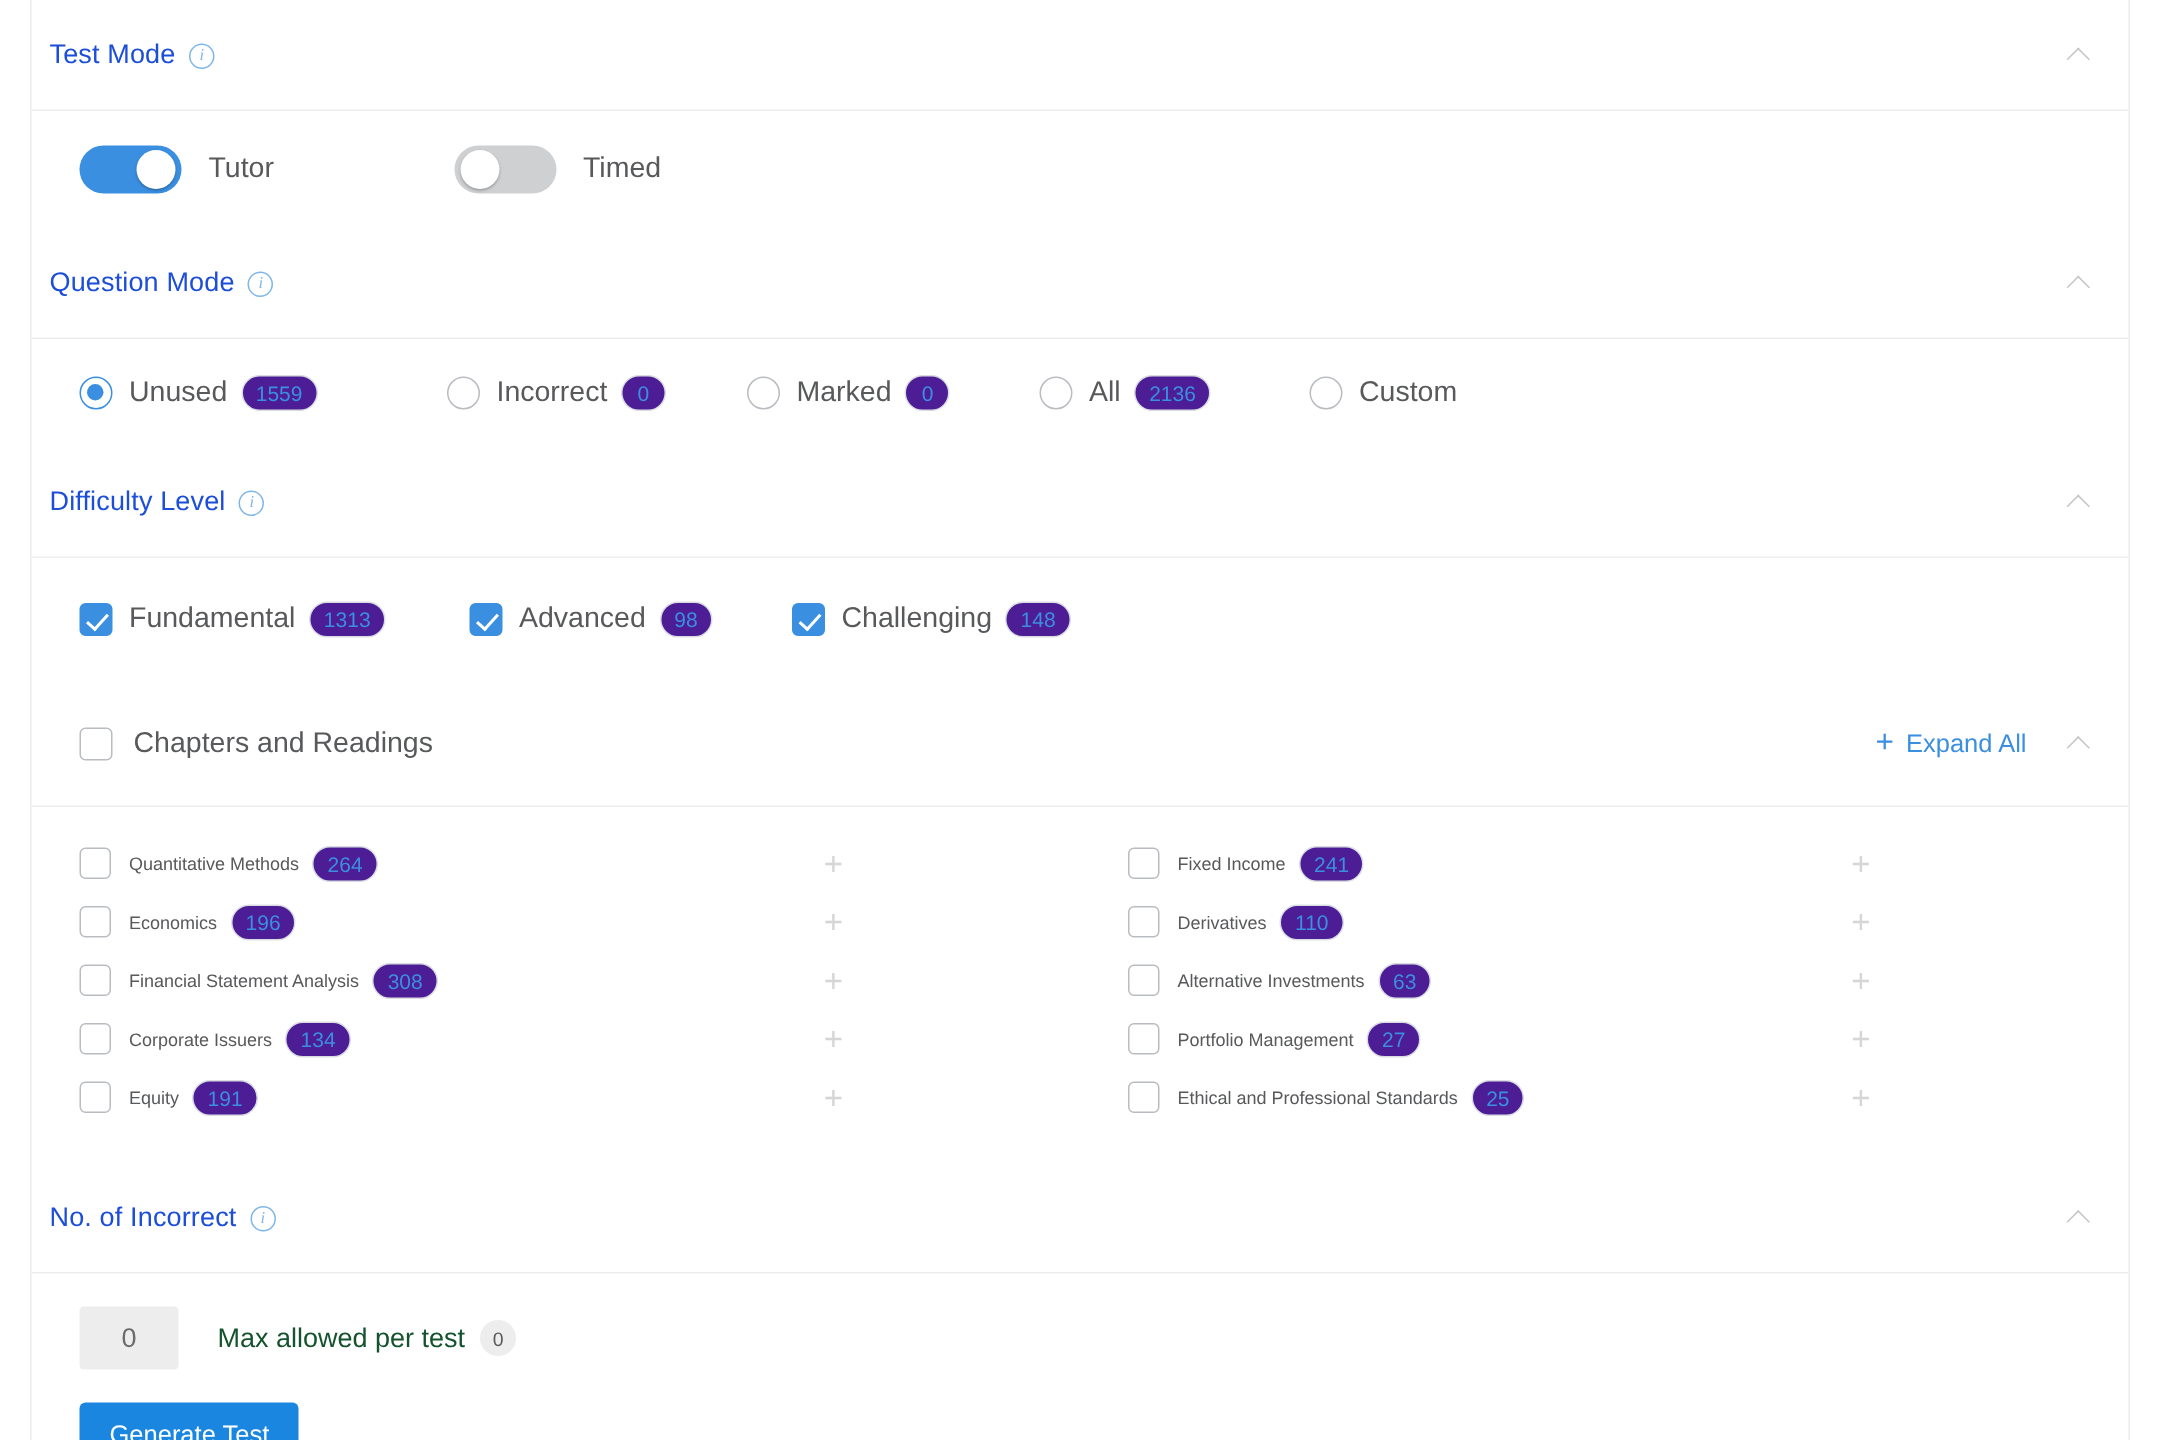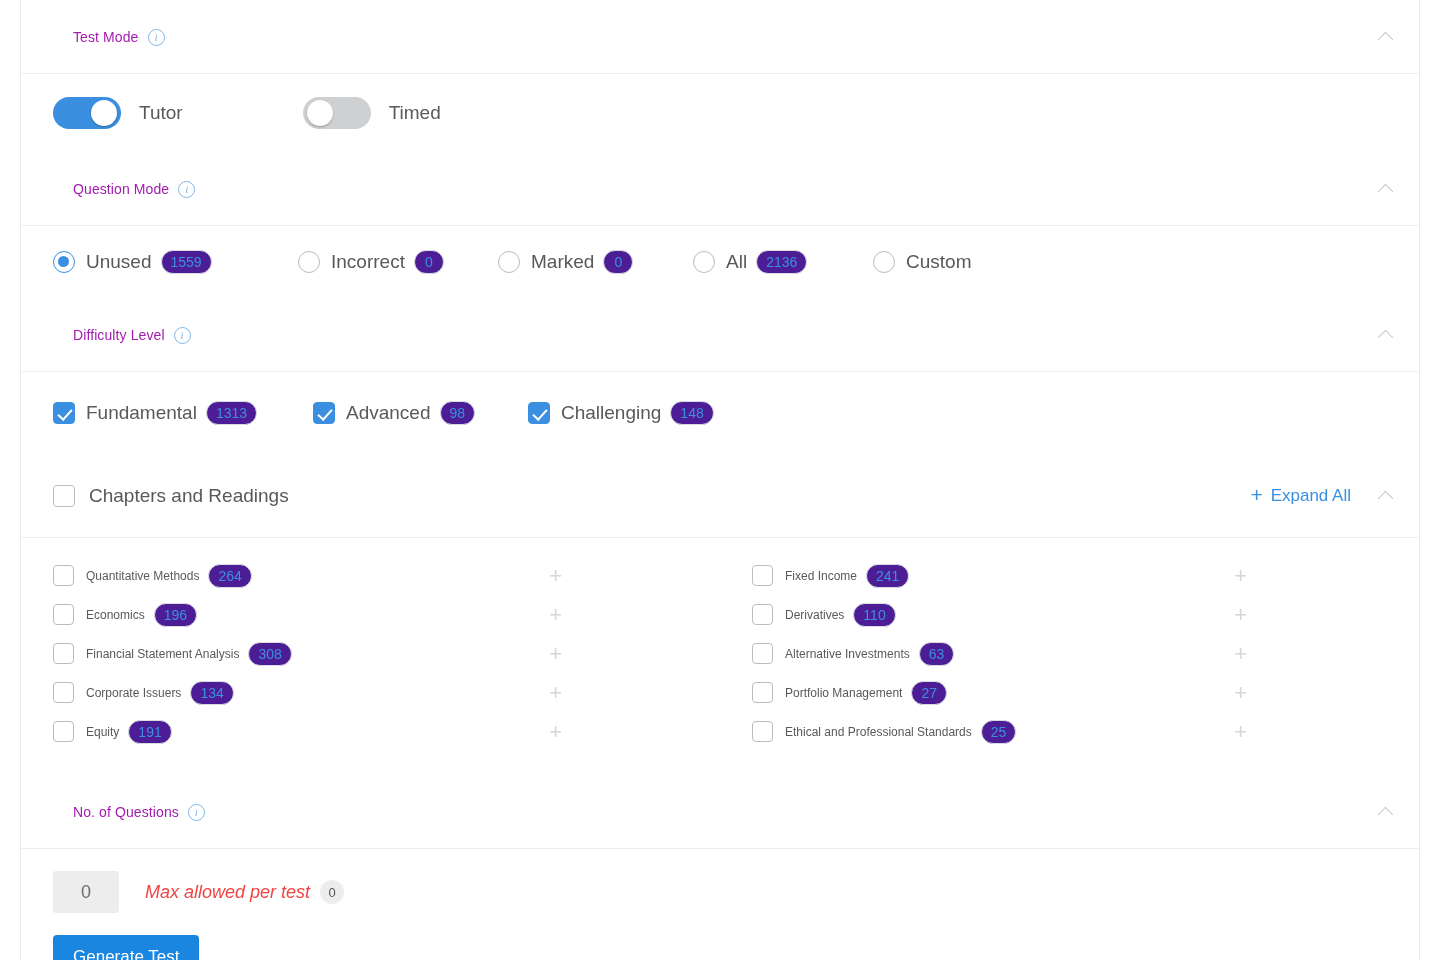--- a/index.html
+++ b/index.html
@@ -29,24 +29,23 @@
   
   .sec-head {
     position: relative;
     display: flex;
     align-items: center;
     height: 74px;
     padding: 0 24px 0 12px;
     border-bottom: 1px solid #ededed;
   }
   .sec-title {
-    font-size: 14px;
-    color: #a21caf;
+    font-size: 18px;
+    color: #1d4ed8;
     letter-spacing: .1px;
-    margin-left: 40px;
   }
   .info-icon {
     display: inline-flex;
     align-items: center;
     justify-content: center;
     width: 17px; height: 17px;
     margin-left: 9px;
     border: 1px solid #7fb6e8;
     border-radius: 50%;
     color: #7fb6e8;
@@ -261,22 +260,21 @@
     border: none;
     border-radius: 3px;
     text-align: center;
     font-size: 18px;
     color: #6b6c6e;
     font-family: "Liberation Sans", sans-serif;
   }
   .max-label {
     margin-left: 26px;
     font-size: 18px;
-    color: #ef4444;
-    font-style: italic;
+    color: #14532d;
   }
   .gray-badge {
     margin-left: 10px;
     width: 24px; height: 24px;
     border-radius: 50%;
     background: #ededed;
     display: inline-flex;
     align-items: center;
     justify-content: center;
     font-size: 13px;
@@ -454,21 +452,21 @@
         <div class="topic-row">
           <span class="cbox"></span>
           <span class="topic-label">Ethical and Professional Standards</span>
           <span class="pill">25</span>
           <span class="plus-gray">+</span>
         </div>
       </div>
     </div>
 
     <div class="sec-head">
-      <span class="sec-title">No. of Questions</span>
+      <span class="sec-title">No. of Incorrect</span>
       <span class="info-icon">i</span>
       <span class="chev"></span>
     </div>
     <div class="sec-body">
       <div class="qty-row">
         <input class="qty-input" type="text" value="0" style="">
         <span class="max-label">Max allowed per test</span>
         <span class="gray-badge">0</span>
       </div>
       <div class="gen-wrap">

